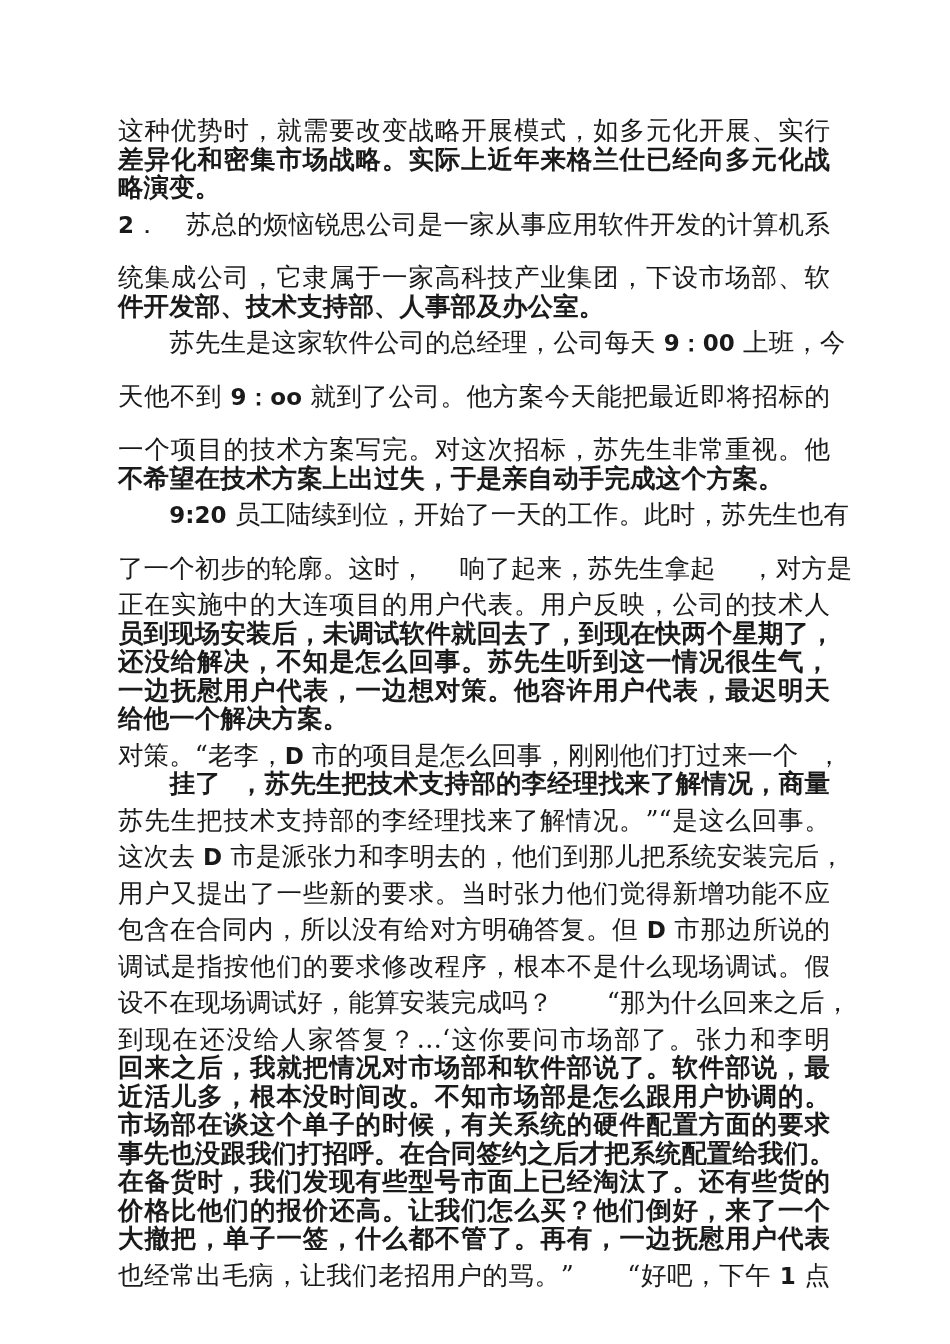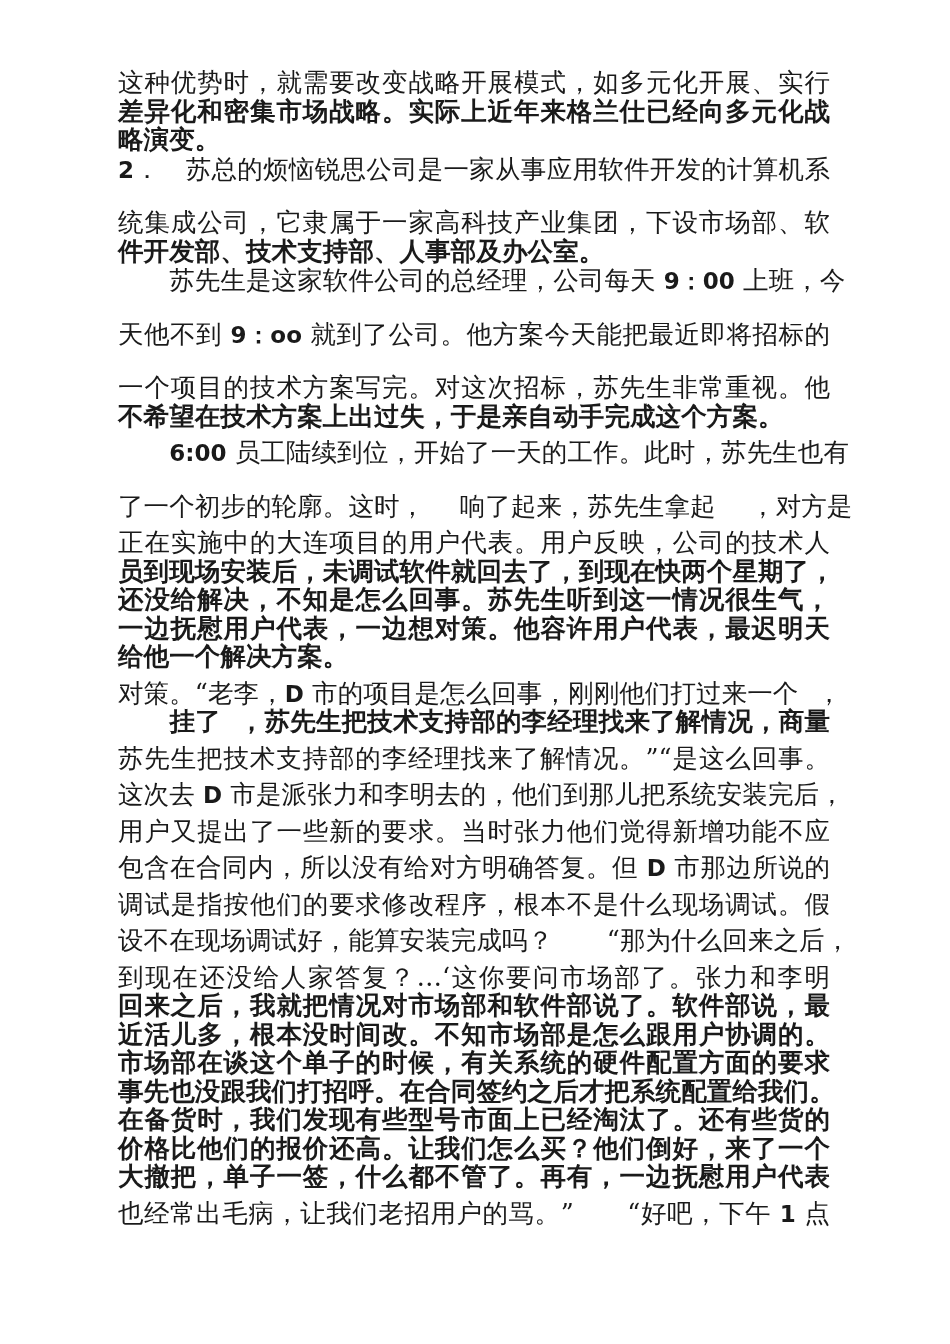--- a/index.html
+++ b/index.html
@@ -15,41 +15,41 @@
     color: #000000;
     overflow: hidden;
   }
 
   .page {
     position: relative;
     width: 950px;
     height: 1344px;
     background: #ffffff;
     box-sizing: border-box;
-    padding: 70px 120px 0 118px;
+    padding: 118px 120px 0 118px;
   }
 
   .doc-body {
     width: 712px;
   }
 
   
   .ln {
     display: block;
     font-size: 25.5px;
     line-height: 1;
     letter-spacing: 0.1px;
     white-space: pre;
     color: #1a1a1a;
   }
 
   
   .lead-tight   { margin-top: 3px; font-weight: bold; }
   .lead-normal  { margin-top: 11px; }
-  .lead-loose   { margin-top: 4px; }
+  .lead-loose   { margin-top: 11px; }
   .lead-xloose  { margin-top: 28px; }
   .lead-first   { margin-top: 0; }
 
   
   .just {
     text-align: justify;
     text-align-last: justify;
   }
   .ragged {
     text-align: left;
@@ -88,21 +88,21 @@
     </div>
 
     <div>
       <span class="ln just lead-loose">　　苏先生是这家软件公司的总经理，公司每天 <span class="lat">9：00</span> 上班，今</span>
       <span class="ln just lead-xloose">天他不到 <span class="lat">9：oo</span> 就到了公司。他方案今天能把最近即将招标的</span>
       <span class="ln just lead-xloose">一个项目的技术方案写完。对这次招标，苏先生非常重视。他</span>
       <span class="ln ragged lead-tight">不希望在技术方案上出过失，于是亲自动手完成这个方案。</span>
     </div>
 
     <div>
-      <span class="ln just lead-normal">　　<span class="lat">6:00</span> 员工陆续到位，开始了一天的工作。此时，苏先生也有</span>
+      <span class="ln just lead-normal">　　<span class="lat">9:20</span> 员工陆续到位，开始了一天的工作。此时，苏先生也有</span>
       <span class="ln just lead-xloose">了一个初步的轮廓。这时，<span class="gap"></span>响了起来，苏先生拿起<span class="gap"></span>，对方是</span>
       <span class="ln just lead-normal">正在实施中的大连项目的用户代表。用户反映，公司的技术人</span>
       <span class="ln just lead-tight">员到现场安装后，未调试软件就回去了，到现在快两个星期了，</span>
       <span class="ln just lead-tight">还没给解决，不知是怎么回事。苏先生听到这一情况很生气，</span>
       <span class="ln just lead-tight">一边抚慰用户代表，一边想对策。他容许用户代表，最迟明天</span>
       <span class="ln ragged lead-tight">给他一个解决方案。</span>
     </div>
 
     <div>
       <span class="ln just lead-normal">对策。“老李，<span class="lat">D</span> 市的项目是怎么回事，刚刚他们打过来一个<span class="gap-sm"></span>，</span>

